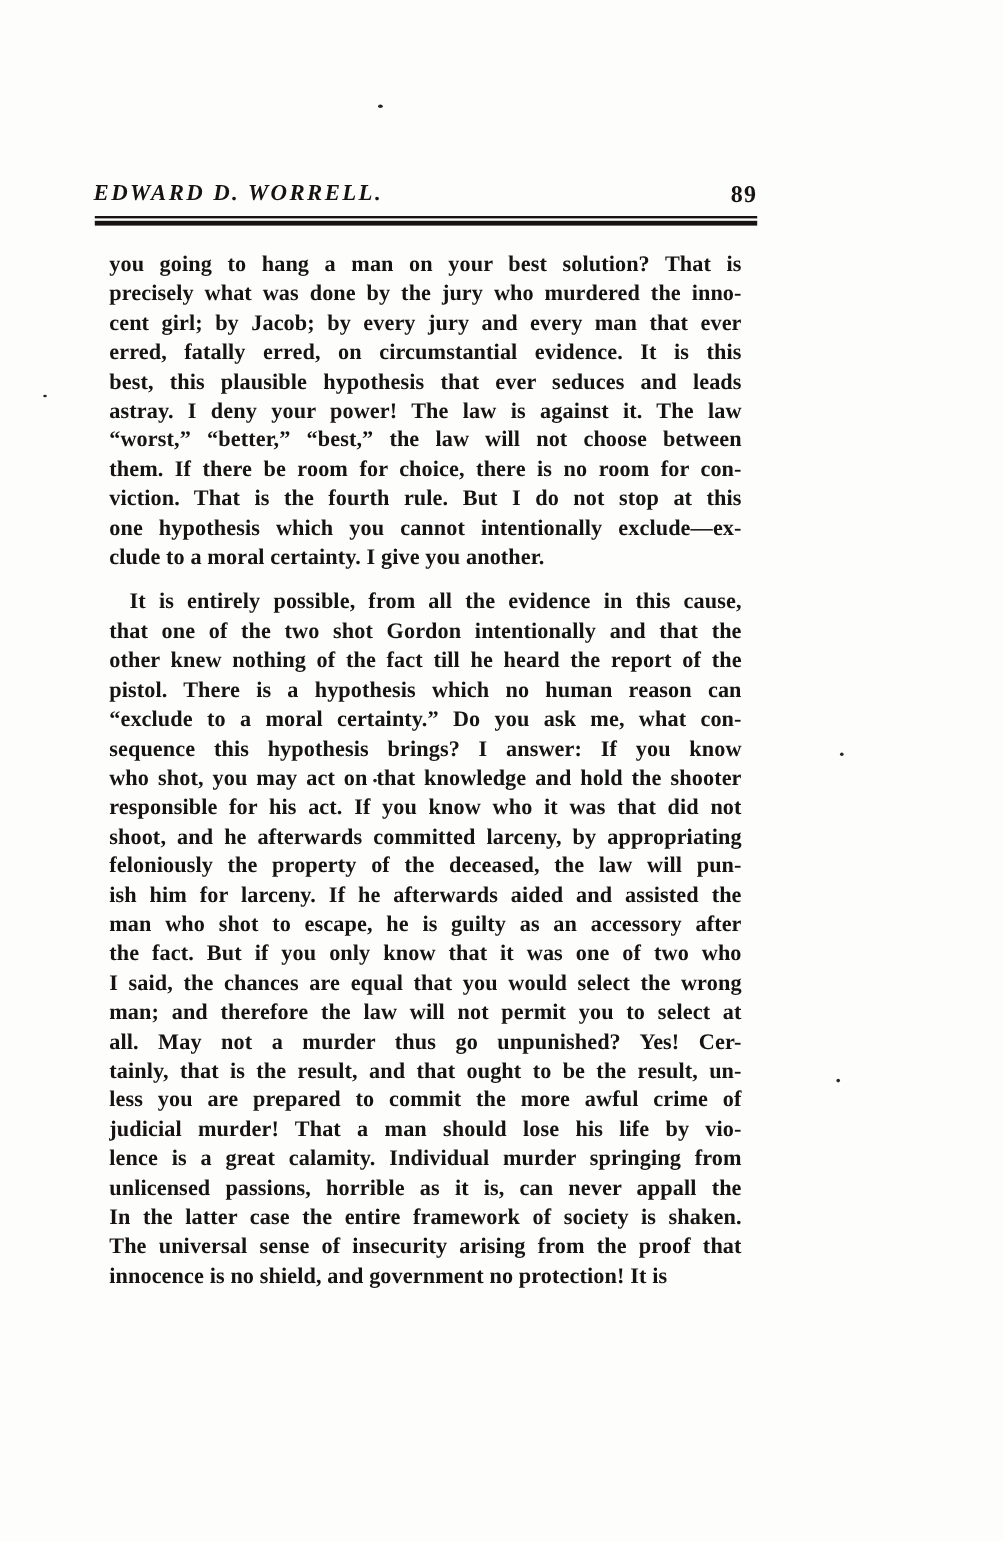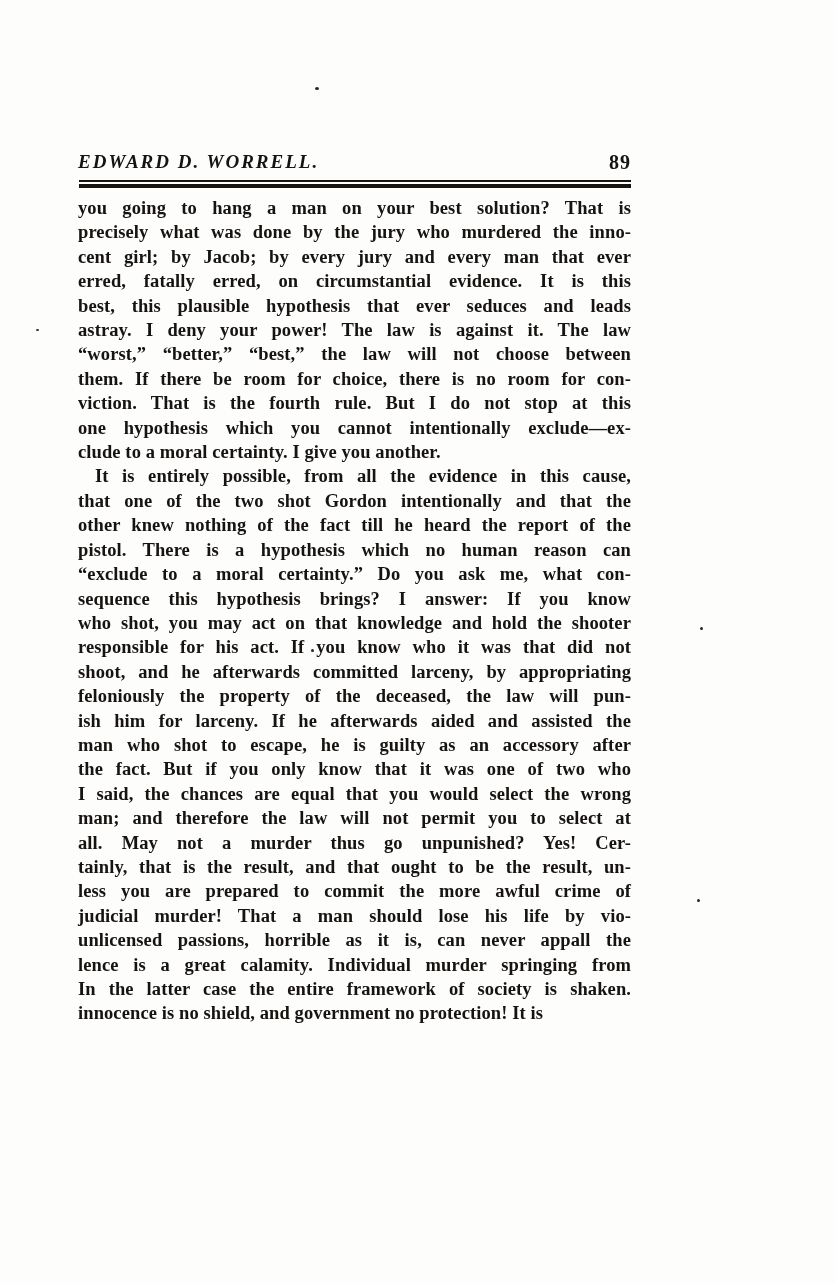--- a/index.html
+++ b/index.html
@@ -60,21 +60,21 @@
   .body-text {
     position: absolute;
     left: 78px;
     top: 196px;
     width: 553px;
     font-size: 18.5px;
     font-weight: bold;
     line-height: 24.4px;
     letter-spacing: 0.1px;
   }
-  .para { margin: 0; }
+  .para { margin: 13px; }
   .line {
     text-align: justify;
     text-align-last: justify;
   }
   .line.last { text-align-last: left; }
   .line.indent { text-indent: 17px; }
   .speck {
     position: absolute;
     background: #2a2622;
     border-radius: 50%;
@@ -134,20 +134,21 @@
         <div class="line">feloniously the property of the deceased, the law will pun-</div>
         <div class="line">ish him for larceny.  If he afterwards aided and assisted the</div>
         <div class="line">man who shot to escape, he is guilty as an accessory after</div>
         <div class="line">the fact.  But if you only know that it was one of two who</div>
         <div class="line">I said, the chances are equal that you would select the wrong</div>
         <div class="line">man; and therefore the law will not permit you to select at</div>
         <div class="line">all.  May not a murder thus go unpunished?  Yes!  Cer-</div>
         <div class="line">tainly, that is the result, and that ought to be the result, un-</div>
         <div class="line">less you are prepared to commit the more awful crime of</div>
         <div class="line">judicial murder!  That a man should lose his life by vio-</div>
+        <div class="line">lence is a great calamity.  Individual murder springing from</div>
         <div class="line">unlicensed passions, horrible as it is, can never appall the</div>
-        <div class="line">lence is a great calamity.  Individual murder springing from</div>
         <div class="line">In the latter case the entire framework of society is shaken.</div>
+        <div class="line">The universal sense of insecurity arising from the proof that</div>
         <div class="line last">innocence is no shield, and government no protection!  It is</div>
       </div>
     </main>
 
 </div>
 
 </body></html>

